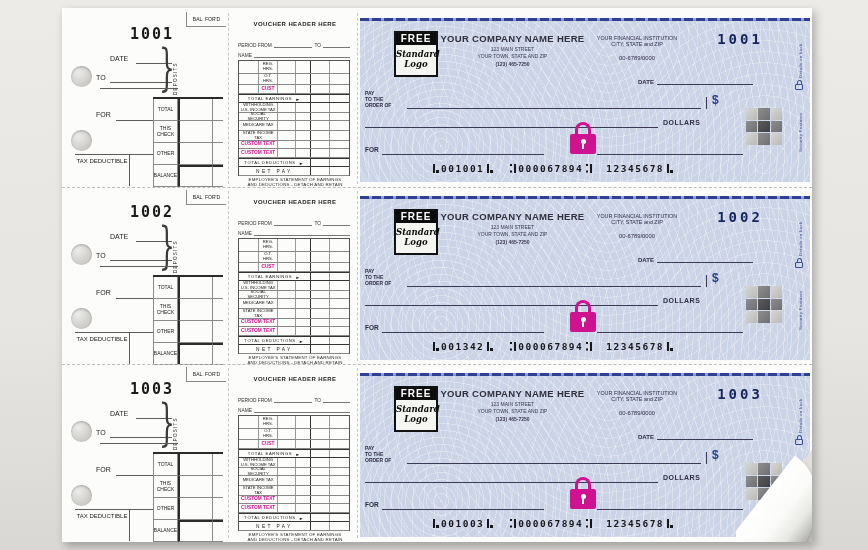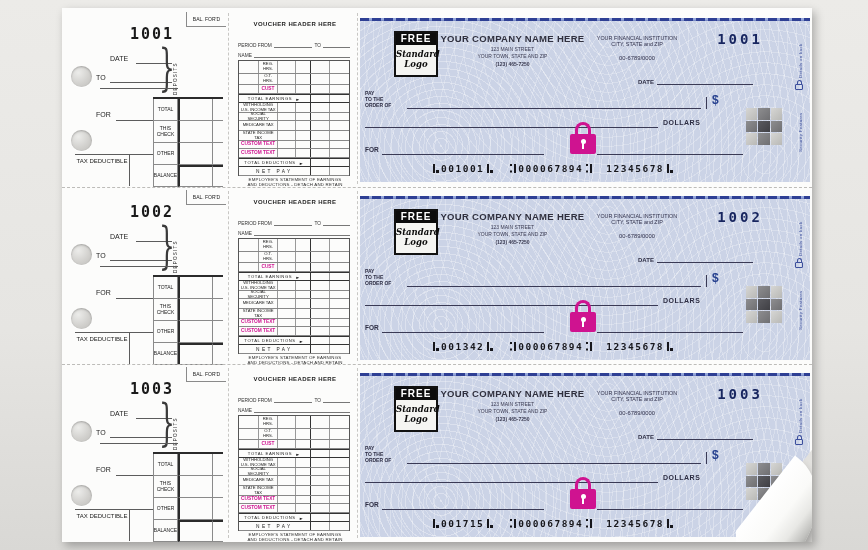--- a/index.html
+++ b/index.html
@@ -778,21 +778,21 @@
       </div>
       <div class="lock">
         <div class="shackle"></div>
         <div class="lock-body"></div>
       </div>
       <div class="for-lbl">FOR</div>
       <div class="for-line"></div>
       <div class="sig-line"></div>
       <div class="micr">
         <span class="msym onus"></span>
-        <span class="md">001715</span>
+        <span class="md">001003</span>
         <span class="msym onus"></span>
         <span class="mgap"></span>
         <span class="msym transit"></span>
         <span class="md">000067894</span>
         <span class="msym transit"></span>
         <span class="mgap"></span>
         <span class="md">12345678</span>
         <span class="msym onus"></span>
       </div>
       <div class="edge-note en-top">Details on back</div>

